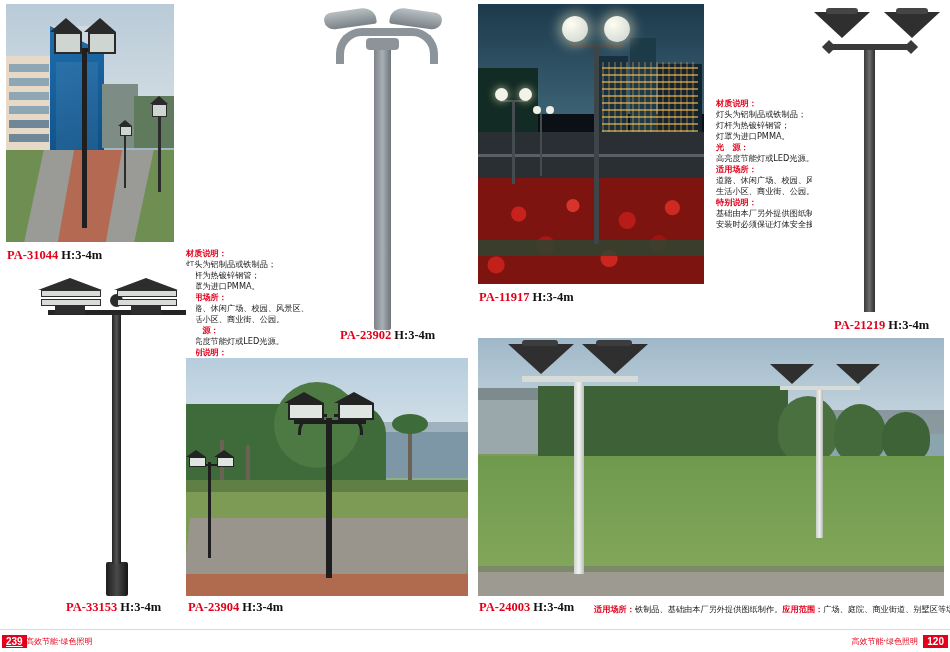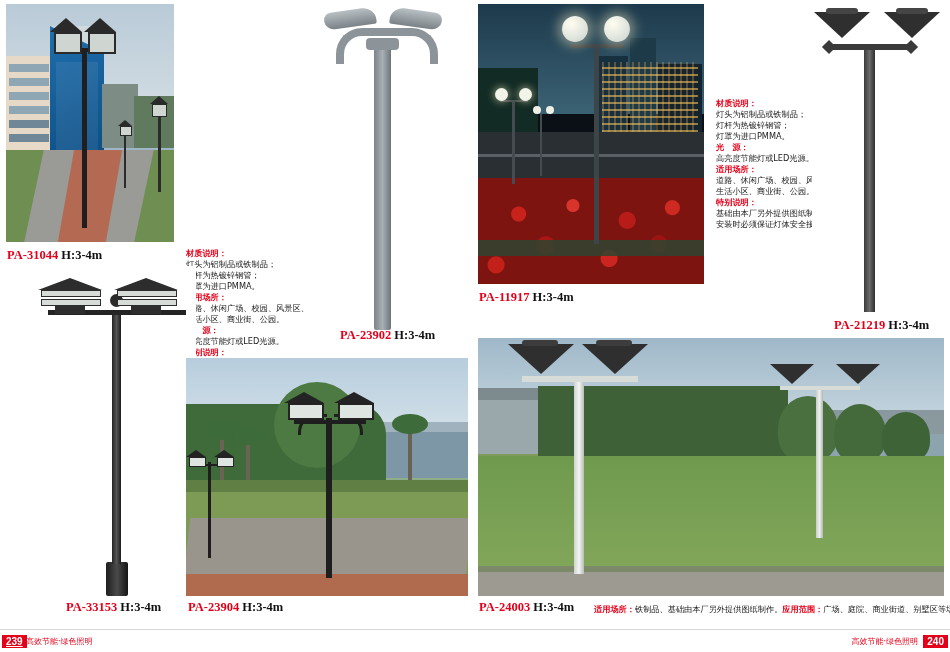--- a/index.html
+++ b/index.html
@@ -329,16 +329,16 @@
 
   <div class="techline" style="left:594px;top:604px;">
     <span class="t">适用场所：</span><span>铁制品、基础由本厂另外提供图纸制作。</span><span class="t">应用范围：</span><span>广场、庭院、商业街道、别墅区等场所。</span>
   </div>
 
   <div class="footbar">
     <div class="footline"></div>
     <div class="pagenum" style="left:2px;text-decoration:underline;">239</div>
     <div class="foottext" style="left:26px;">高效节能·绿色照明</div>
     <div class="foottext" style="right:32px;">高效节能·绿色照明</div>
-    <div class="pagenum" style="right:2px;">240</div>
+    <div class="pagenum" style="right:2px;">120</div>
   </div>
 
 </div>
 
 </body></html>

